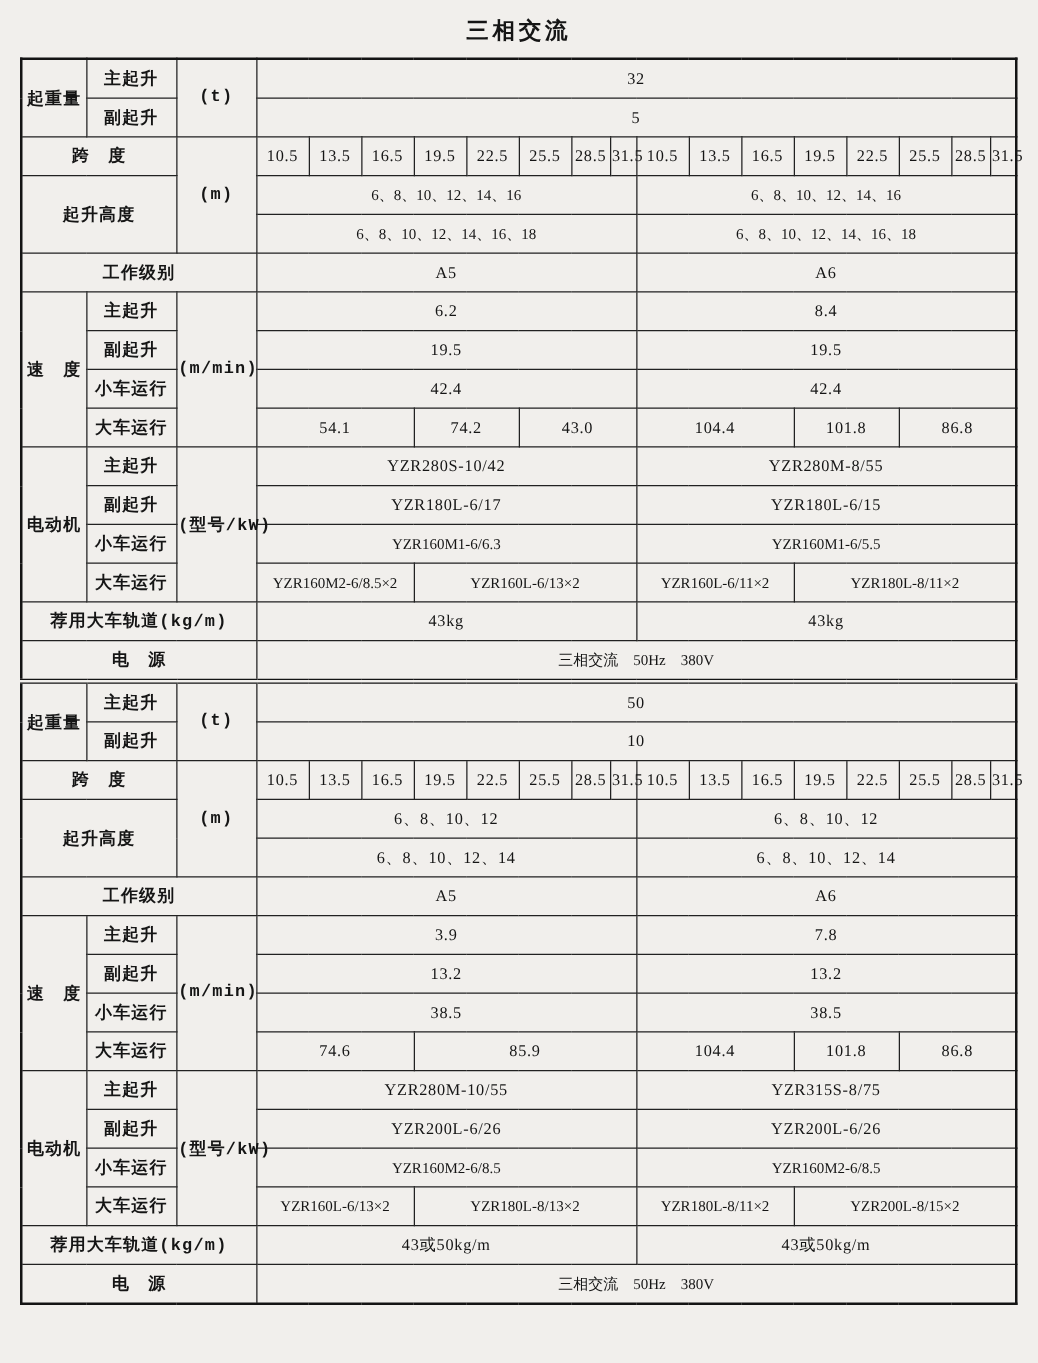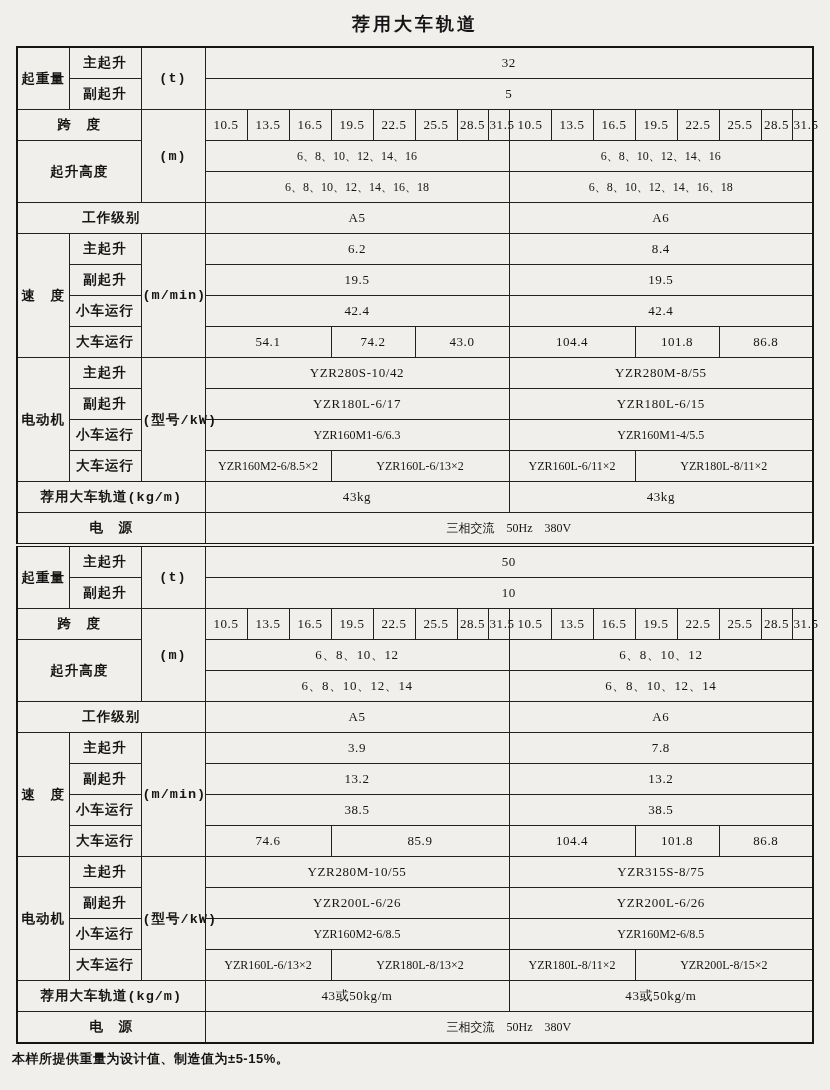--- a/index.html
+++ b/index.html
@@ -58,21 +58,21 @@
     font-size:13px;
     font-weight:bold;
     letter-spacing:0.5px;
     font-family:"Liberation Sans",sans-serif;
   }
 </style>
 </head>
 <body>
 
 <div class="page">
-  <div class="title">荐用大车轨道</div>
+  <div class="title">三相交流</div>
   <table class="params" id="params-table">
       <colgroup>
         <col style="width: 52px;">
         <col style="width: 72px;">
         <col style="width: 64px;">
         <col style="width: 42px;">
         <col style="width: 42px;">
         <col style="width: 42px;">
         <col style="width: 42px;">
         <col style="width: 42px;">
@@ -167,21 +167,21 @@
           <td colspan="8" class="data">YZR280M-8/55</td>
         </tr>
         <tr>
           <td class="sub">副起升</td>
           <td colspan="8" class="data">YZR180L-6/17</td>
           <td colspan="8" class="data">YZR180L-6/15</td>
         </tr>
         <tr>
           <td class="sub">小车运行</td>
           <td colspan="8" class="data sm">YZR160M1-6/6.3</td>
-          <td colspan="8" class="data sm">YZR160M1-4/5.5</td>
+          <td colspan="8" class="data sm">YZR160M1-6/5.5</td>
         </tr>
         <tr>
           <td class="sub">大车运行</td>
           <td colspan="3" class="data sm">YZR160M2-6/8.5×2</td>
           <td colspan="5" class="data sm">YZR160L-6/13×2</td>
           <td colspan="3" class="data sm">YZR160L-6/11×2</td>
           <td colspan="5" class="data sm">YZR180L-8/11×2</td>
         </tr>
         <tr>
           <td colspan="3" class="lab3">荐用大车轨道(kg/m)</td>
@@ -291,14 +291,13 @@
           <td colspan="3" class="lab3">荐用大车轨道(kg/m)</td>
           <td colspan="8" class="data">43或50kg/m</td>
           <td colspan="8" class="data">43或50kg/m</td>
         </tr>
         <tr>
           <td colspan="3" class="lab3">电　源</td>
           <td colspan="16" class="data sm">三相交流　50Hz　380V</td>
         </tr>
       </tbody>
     </table>
-  <div class="footnote">本样所提供重量为设计值、制造值为±5-15%。</div>
 </div>
 
 </body></html>

